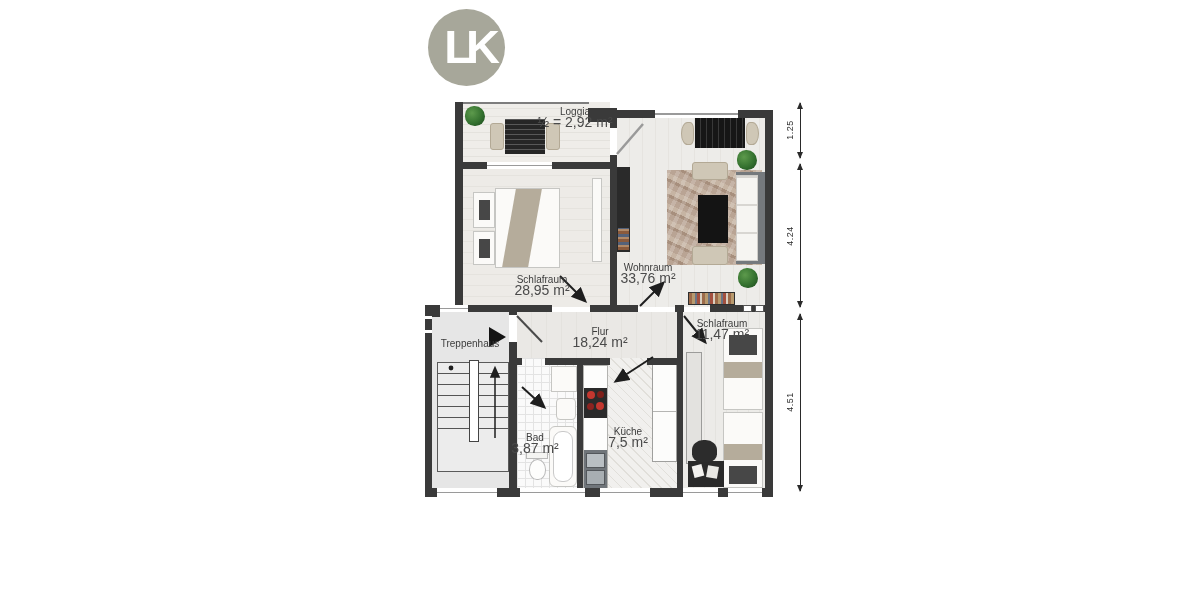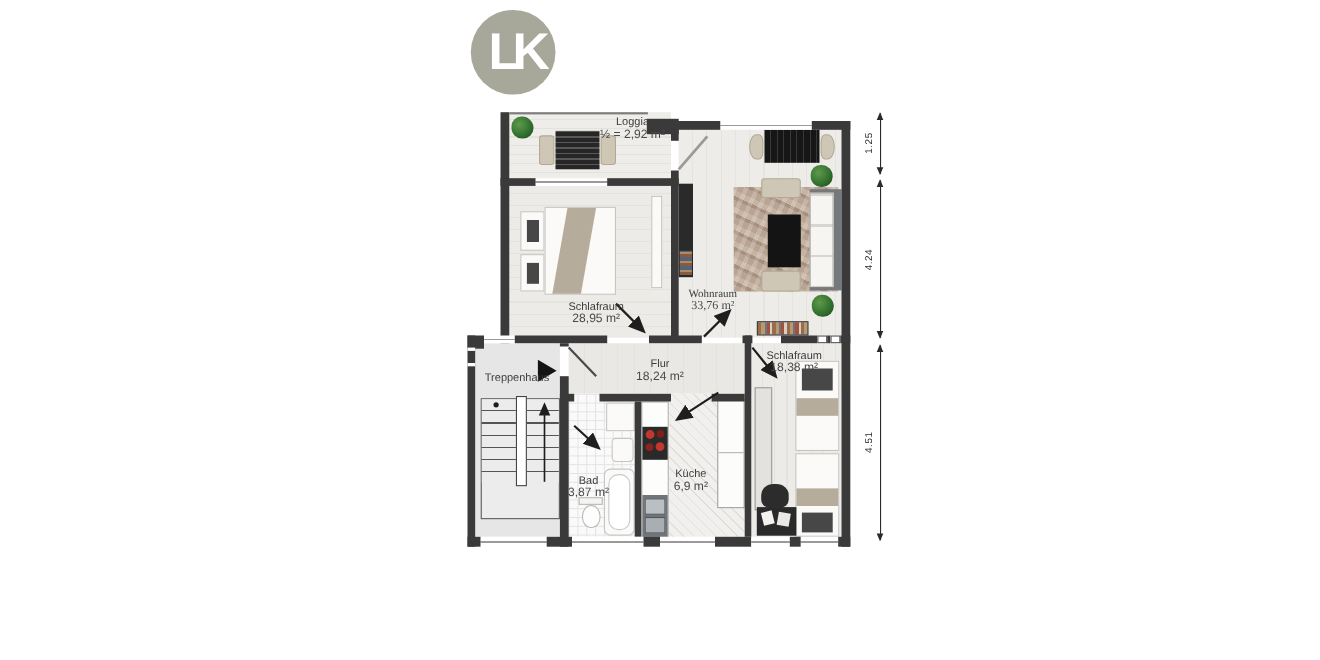--- a/index.html
+++ b/index.html
@@ -22,21 +22,21 @@
   .floor{position:absolute;z-index:1;}
   .furn{position:absolute;z-index:2;}
   .w{position:absolute;background:#3a3a3a;z-index:3;}
   .tl{position:absolute;background:#7d7d7d;z-index:3;}
   .win-h{position:absolute;z-index:3;background:linear-gradient(#fff 0 42%,#9a9a9a 42% 58%,#fff 58%);}
   .niche{position:absolute;z-index:3;background:#fff;border:1px solid #555;box-sizing:border-box;}
   .tickgap{position:absolute;z-index:4;background:#fff;}
   .overlay{position:absolute;left:0;top:0;z-index:5;pointer-events:none;}
   .lbl{position:absolute;z-index:6;transform:translateX(-50%);text-align:center;
     color:#3c3c3c;font-size:10px;line-height:11px;white-space:nowrap;}
-  .lbl .area{display:block;font-size:11px;color:#4a4a4a;}
+  .lbl .area{display:block;font-size:14px;color:#4a4a4a;}
 
   
   .f-loggia{background:repeating-linear-gradient(0deg,#efede9 0 7px,#e4e2dd 7px 8px);}
   .f-schlafl{background:repeating-linear-gradient(0deg,#edebe7 0 10px,#e5e3de 10px 11px);}
   .f-wohn{background:repeating-linear-gradient(90deg,#edece9 0 12px,#e6e4e0 12px 13px);}
   .f-flur{background:repeating-linear-gradient(90deg,#eae8e5 0 14px,#e4e2de 14px 15px);}
   .f-trep{background:#e6e6e6;}
   .f-bad{background:linear-gradient(#e3e3e3 0 1px,transparent 1px) 0 0/8px 8px,
          linear-gradient(90deg,#e3e3e3 0 1px,transparent 1px) 0 0/8px 8px,#fafafa;}
   .f-kueche{background:repeating-linear-gradient(45deg,#f1f0ee 0 6px,#e1dfda 6px 7px),
@@ -220,42 +220,42 @@
     </svg>
 
     <div class="lbl" style="left:150px;top:6px;">
       <span>Loggia</span>
       <span class="area">½ = 2,92 m²</span>
     </div>
     <div class="lbl" style="left:117px;top:174px;">
       <span>Schlafraum</span>
       <span class="area">28,95 m²</span>
     </div>
-    <div class="lbl" style="left:223px;top:162px;font-family:Liberation Serif, serif;">
+    <div class="lbl" style="left:223px;top:162px;">
       <span>Wohnraum</span>
       <span class="area">33,76 m²</span>
     </div>
     <div class="lbl" style="left:175px;top:226px;">
       <span>Flur</span>
       <span class="area">18,24 m²</span>
     </div>
     <div class="lbl" style="left:297px;top:218px;">
       <span>Schlafraum</span>
-      <span class="area">18,38 m²</span>
+      <span class="area">11,47 m²</span>
     </div>
     <div class="lbl" style="left:45px;top:238px;">
       <span>Treppenhaus</span>
     </div>
     <div class="lbl" style="left:110px;top:332px;">
       <span>Bad</span>
       <span class="area">3,87 m²</span>
     </div>
     <div class="lbl" style="left:203px;top:326px;">
       <span>Küche</span>
-      <span class="area">6,9 m²</span>
+      <span class="area">7,5 m²</span>
     </div>
   </div>
 
   <div class="dims">
     <div class="dim-seg" style="top:3px;height:55px;"></div>
     <span class="dim-label" style="top:30px;">1.25</span>
     <div class="dim-seg" style="top:64px;height:143px;"></div>
     <span class="dim-label" style="top:136px;">4.24</span>
     <div class="dim-seg" style="top:214px;height:177px;"></div>
     <span class="dim-label" style="top:302px;">4.51</span>

